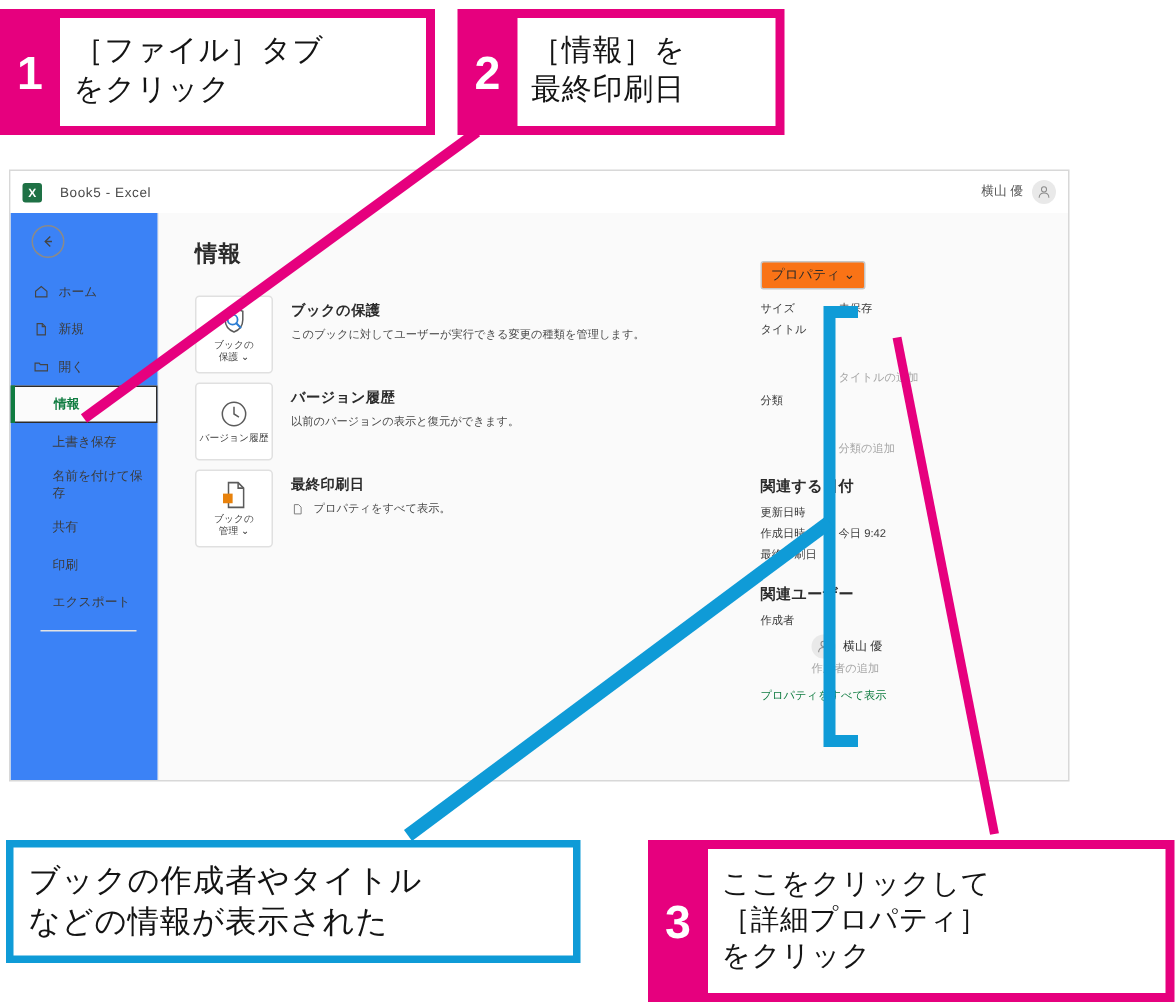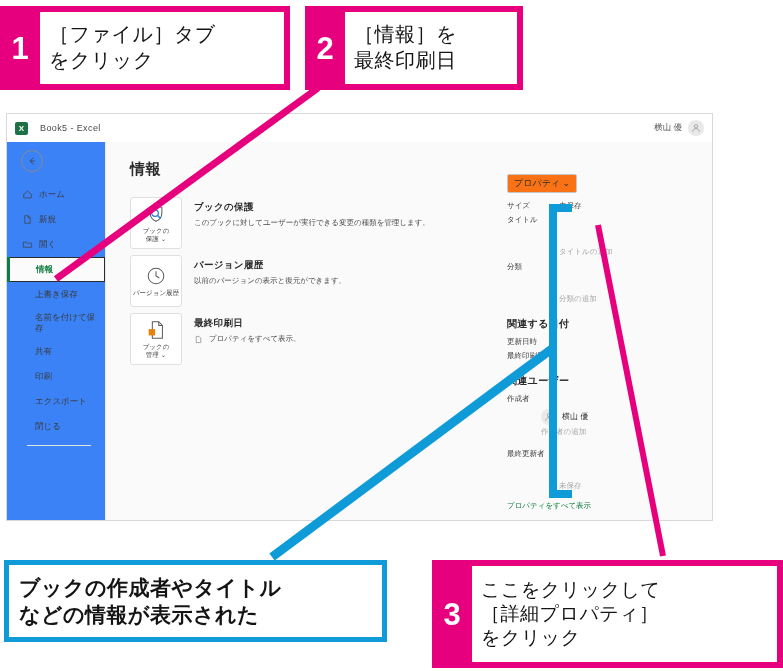--- a/index.html
+++ b/index.html
@@ -19,21 +19,21 @@
   .step-body{
     background:#ffffff;margin:6px 6px 6px 0;flex:1;
     display:flex;align-items:center;padding:2px 9px;
     font-size:20px;line-height:1.28;color:#141414;letter-spacing:.5px;
   }
 
   
   .result-callout{
     position:absolute;background:#ffffff;border:5px solid #0F9BD7;
     display:flex;align-items:center;padding:4px 10px;
-    font-size:21px;line-height:1.3;color:#141414;letter-spacing:.5px;font-weight:bold;
+    font-size:21px;line-height:1.3;color:#141414;letter-spacing:.5px;
   }
 
   
   .connector{position:absolute;left:0;top:0;width:783px;height:671px;pointer-events:none;}
 
   
   #excel-window{
     position:absolute;left:6px;top:113px;width:707px;height:408px;
     background:#ffffff;border:1px solid #d8d8d8;box-sizing:border-box;
     font-size:8px;color:#333;overflow:hidden;
@@ -180,23 +180,20 @@
         </div>
         <div class="nav-item indent">
           <span class="nav-label">共有</span>
         </div>
         <div class="nav-item indent">
           <span class="nav-label">印刷</span>
         </div>
         <div class="nav-item indent">
           <span class="nav-label">エクスポート</span>
         </div>
-        <div class="nav-item indent">
-          <span class="nav-label">閉じる</span>
-        </div>
         <div class="nav-sep"></div>
       </div>
 
       <div id="content-pane">
 
         <div id="content-left">
           <div id="page-heading">情報</div>
 
           <div class="info-card">
             <div class="card-tile">
@@ -276,43 +273,43 @@
             <span class="prop-key">分類</span>
             <span class="prop-val placeholder">分類の追加</span>
           </div>
 
           <div class="prop-section">関連する日付</div>
           <div class="prop-row">
             <span class="prop-key">更新日時</span>
             <span class="prop-val"></span>
           </div>
           <div class="prop-row">
+            <span class="prop-key">作成日時</span>
+            <span class="prop-val">今日 9:42</span>
+          </div>
+          <div class="prop-row">
             <span class="prop-key">最終印刷日</span>
             <span class="prop-val"></span>
           </div>
 
           <div class="prop-section">関連ユーザー</div>
           <div class="prop-row">
             <span class="prop-key">作成者</span>
           </div>
           <div class="author-block">
             <span class="author-avatar">
               <svg class="svg-ico" width="10" height="10" viewBox="0 0 16 16">
                   <circle cx="8" cy="5.2" r="2.7" fill="none" stroke="#8a8a8a" stroke-width="1.1"></circle>
                   <path d="M2.8 14c0-3.1 2.3-5 5.2-5s5.2 1.9 5.2 5" fill="none" stroke="#8a8a8a" stroke-width="1.1"></path>
                 </svg>
             </span>
             <span class="author-name">横山 優</span>
           </div>
           <div class="author-add">作成者の追加</div>
 
-          <div class="prop-row" style="margin-top:10px">
-            <span class="prop-key">最終更新者</span>
-            <span class="prop-val placeholder">未保存</span>
-          </div>
 
           <a id="show-all-props" href="#">プロパティをすべて表示</a>
         </div>
       </div>
     </div>
   </div>
 
   <svg class="connector">
 
     <path d="M318 88 L56 279" stroke="#E6007E" stroke-width="7" fill="none"></path>

